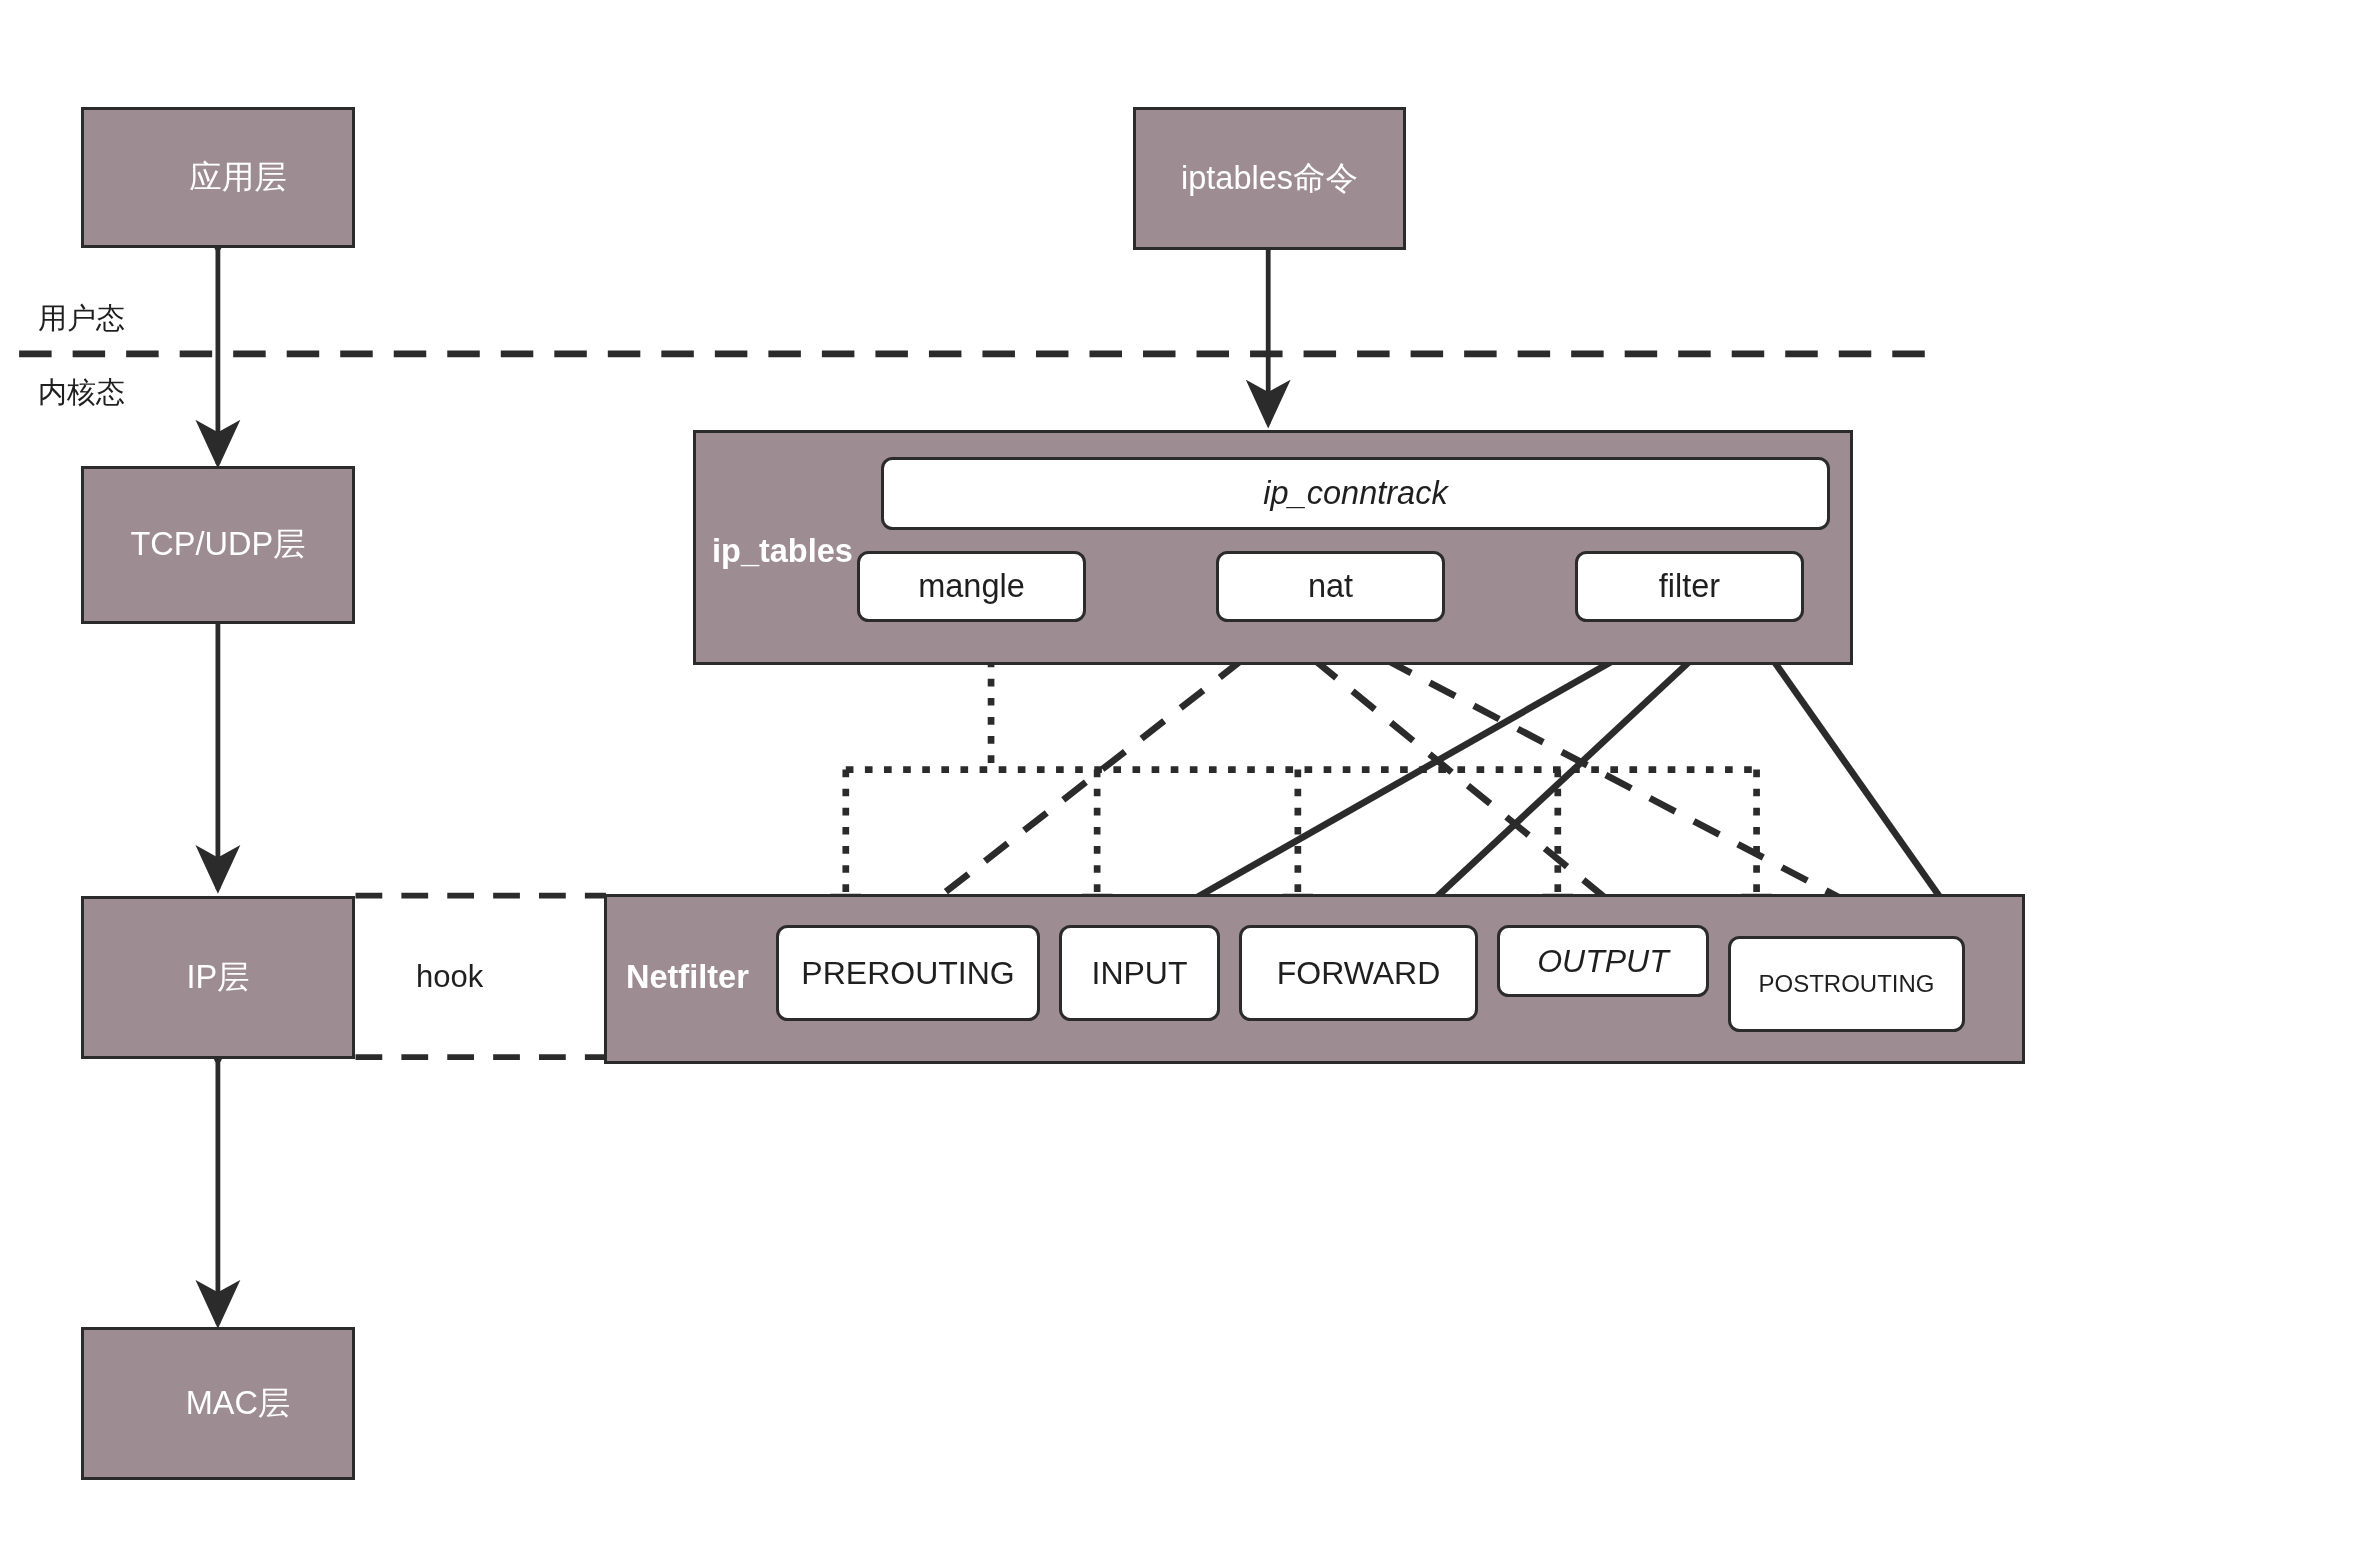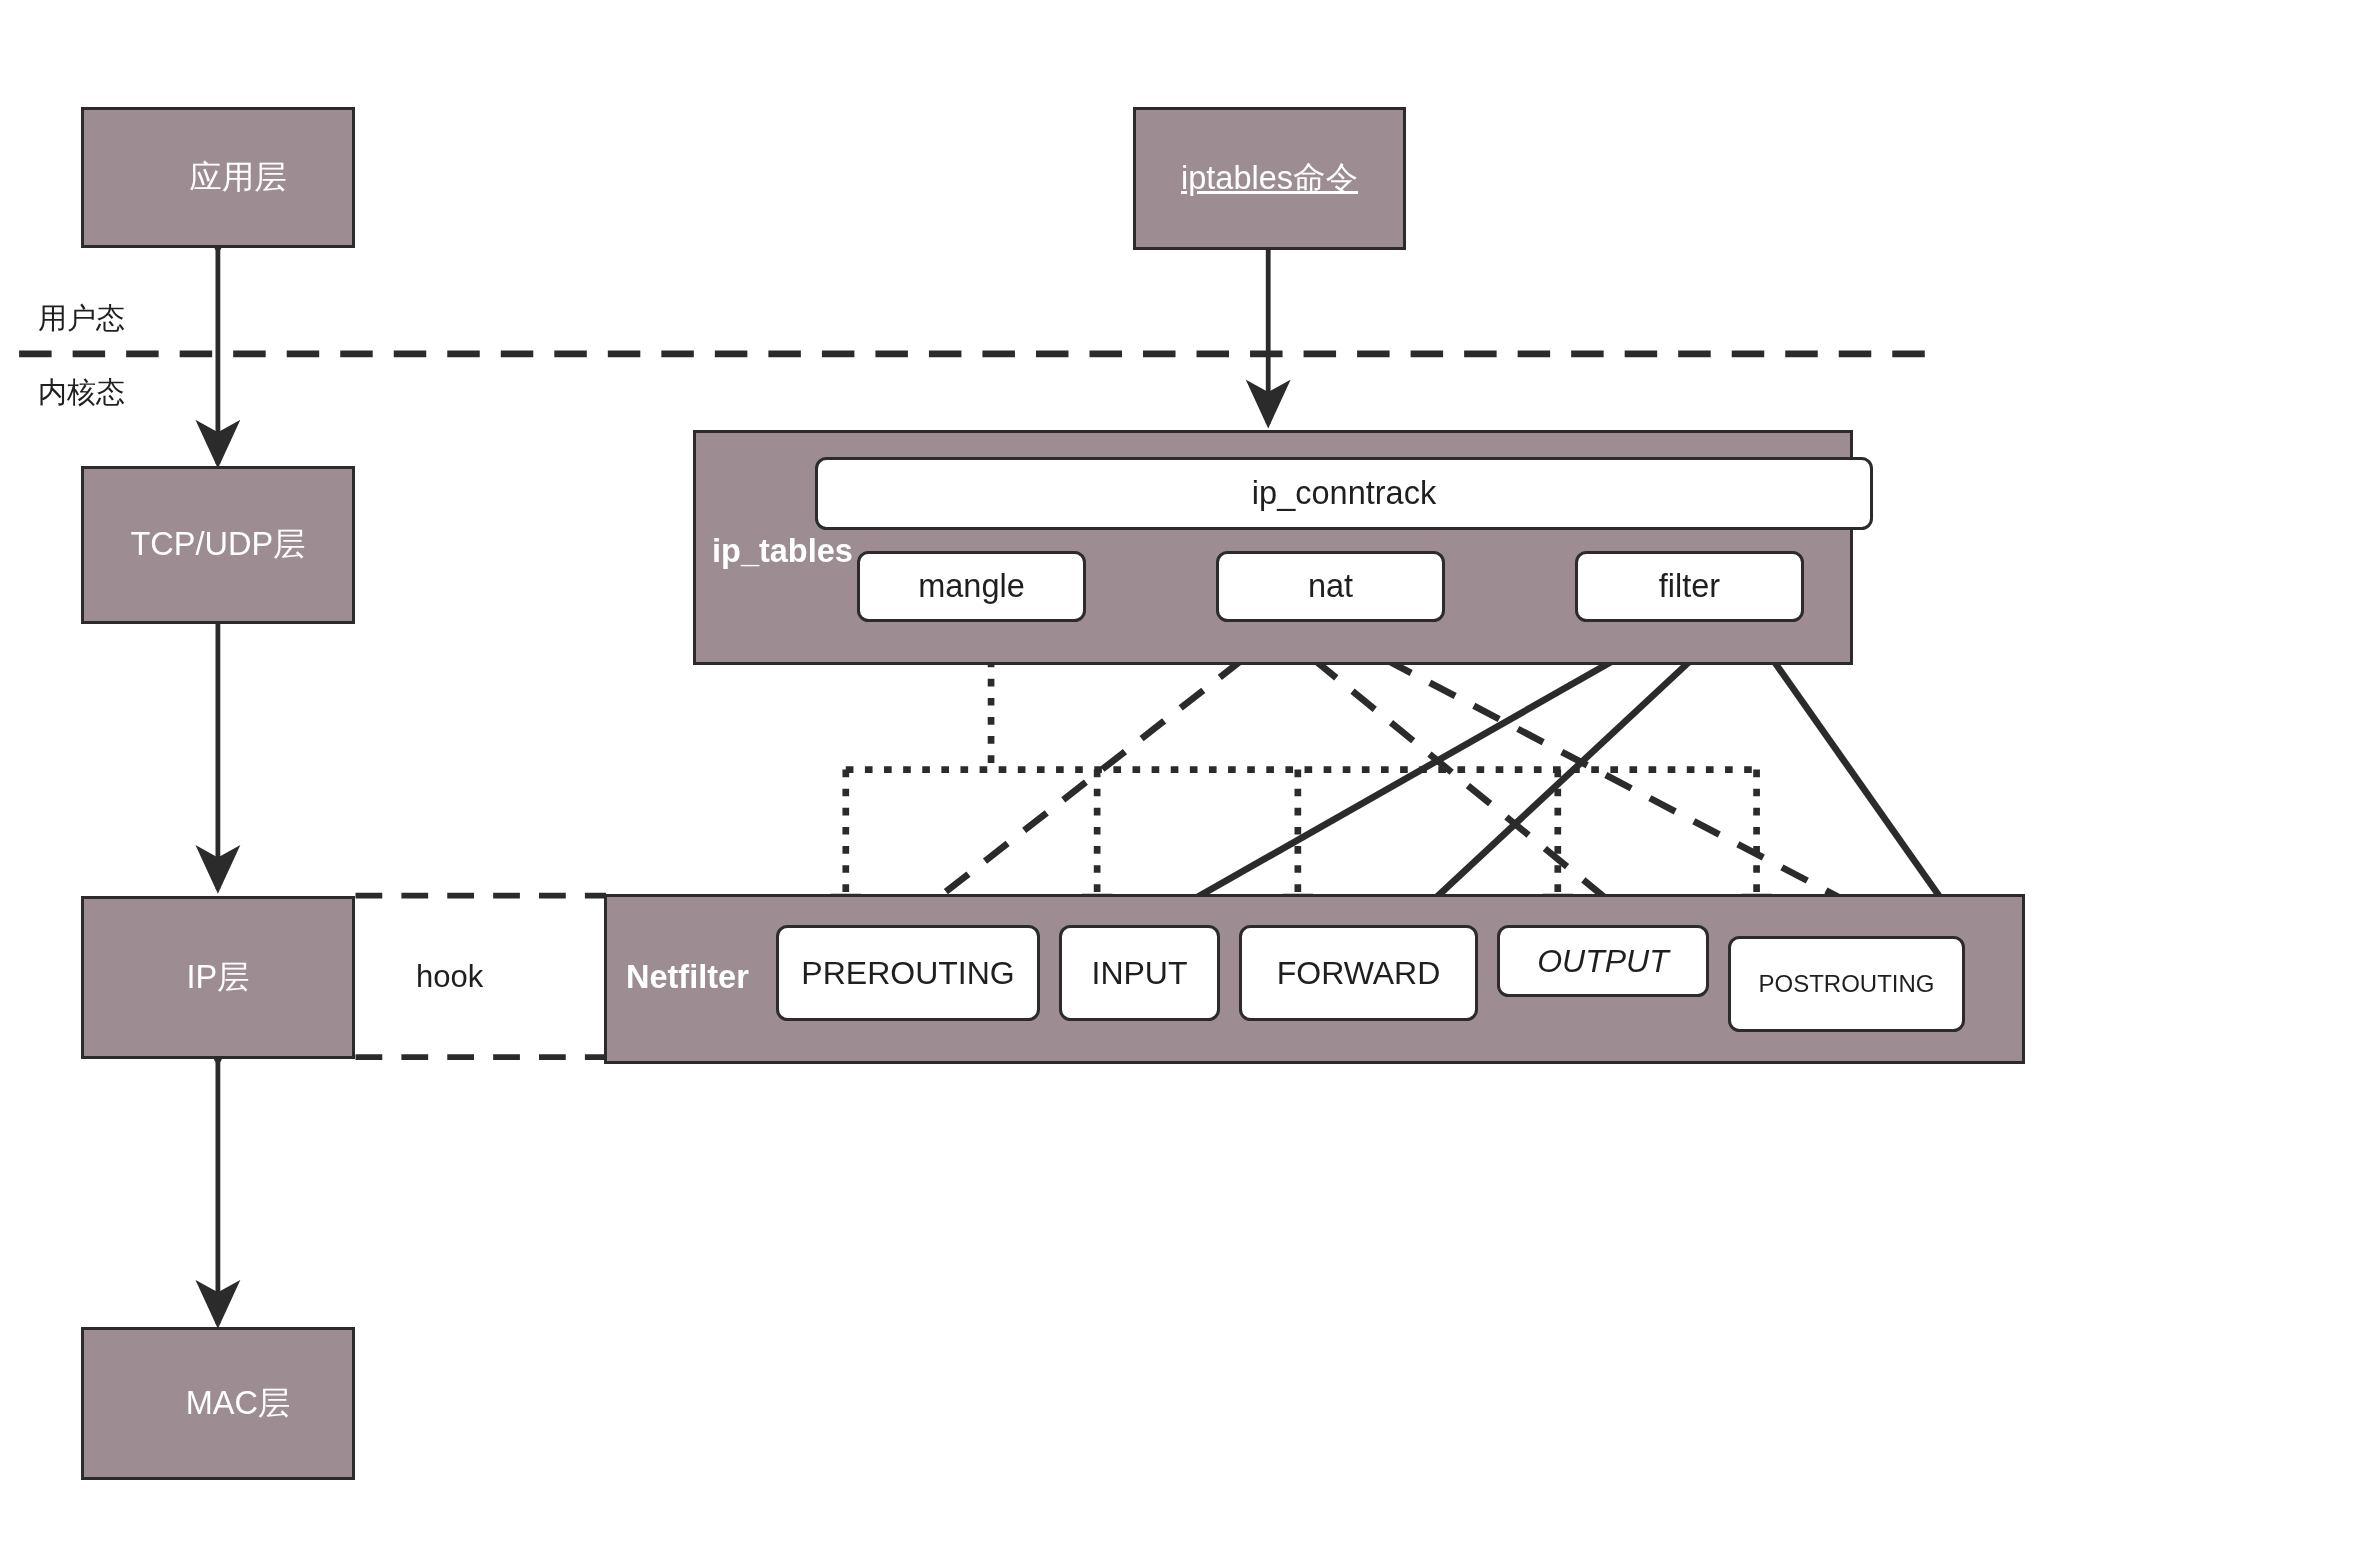--- a/index.html
+++ b/index.html
@@ -157,29 +157,29 @@
 
   <div class="node block" style="left:81px; top:1327px; width:274px; height:153px;padding-left:40px;">
     <span>MAC层</span>
   </div>
 
   <div class="plain-label mode-label" style="left:38px; top:299px;">用户态</div>
   <div class="plain-label mode-label" style="left:38px; top:373px;">内核态</div>
 
   <div class="plain-label hook-label" style="left:416px; top:959px;">hook</div>
 
-  <div class="node block" style="left:1133px; top:107px; width:273px; height:143px;text-decoration:underline;">
+  <div class="node block" style="left:1133px; top:107px; width:273px; height:143px;">
     <span>iptables命令</span>
   </div>
 
   <div class="container-box" style="position:absolute; left:693px; top:430px; width:1154px; height:229px;"></div>
 
   <div class="container-label" style="left:712px; top:533px;">ip_tables</div>
 
-  <div class="node white-box" style="left:815px; top:457px; width:1058px; height:73px;">
+  <div class="node white-box" style="left:881px; top:457px; width:949px; height:73px;font-style:italic;">
     <span>ip_conntrack</span>
   </div>
 
   <div class="node white-box" style="left:857px; top:551px; width:229px; height:71px;">
     <span>mangle</span>
   </div>
 
   <div class="node white-box" style="left:1216px; top:551px; width:229px; height:71px;text-align:right;">
     <span>nat</span>
   </div>

